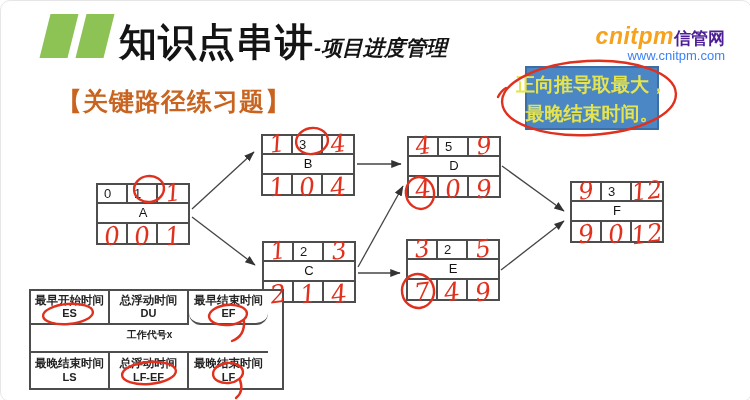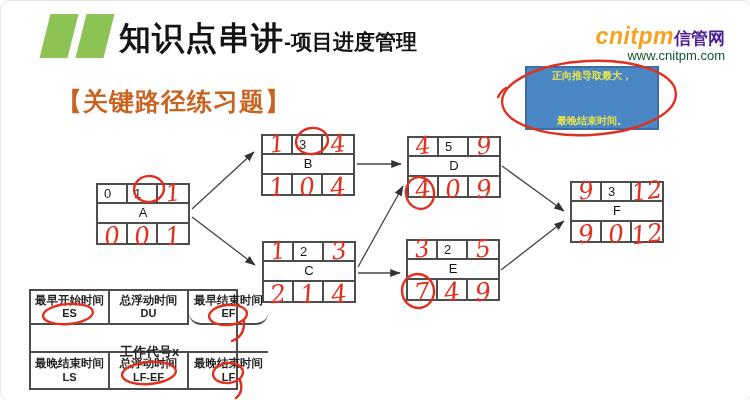--- a/index.html
+++ b/index.html
@@ -4,61 +4,61 @@
 <style>
   html,body{margin:0;padding:0;background:#fff;}
   .slide{position:relative;width:750px;height:400px;background:#fff;
     border:1px solid #e6e6e6;border-radius:10px;overflow:hidden;
     font-family:"Liberation Sans",sans-serif;}
 
   
   .logo{position:absolute;left:44px;top:13px;display:flex;gap:8px;}
   .logo .p{width:28px;height:44px;background:#8dc355;transform:skewX(-14deg);}
   .h-title{position:absolute;left:118px;top:16px;color:#141414;font-weight:bold;white-space:nowrap;}
-  .h-title .big{font-size:32px;letter-spacing:1px;}
-  .h-title .small{font-size:21px;}
+  .h-title .big{font-size:38px;letter-spacing:1px;}
+  .h-title .small{font-size:21px;font-style:italic;}
   .brand{position:absolute;right:26px;top:22px;text-align:right;line-height:1.15;}
   .brand .b1{font-style:italic;font-weight:bold;font-size:23px;color:#f7a21d;letter-spacing:0.5px;}
   .brand .b2{font-weight:bold;font-size:17px;color:#4c1d95;}
-  .brand .url{font-size:13px;color:#14532d;}
+  .brand .url{font-size:13px;color:#3b82f6;}
 
   .section-title{position:absolute;left:56px;top:64px;font-size:25px;font-weight:bold;color:#c8641f;letter-spacing:1px;margin-top:20px;}
 
   
   .note{position:absolute;left:524px;top:65px;width:134px;height:64px;box-sizing:border-box;
     background:#4a87c4;border:2px solid #3a6ea5;display:flex;flex-direction:column;
-    justify-content:space-between;align-items:center;font-size:10px;font-weight:bold;
+    justify-content:flex-end;align-items:center;font-size:19px;font-weight:bold;
     color:#e6e44e;line-height:1.5;white-space:nowrap;}
 
   
   .node{position:absolute;width:94px;height:62px;box-sizing:border-box;display:grid;
     grid-template-columns:1fr 1fr 1fr;grid-template-rows:1fr 1fr 1fr;
     border:2px solid #4d4d4d;background:#fff;}
   .node .c{position:relative;border-right:2px solid #4d4d4d;border-bottom:2px solid #4d4d4d;}
   .node .c.nr{border-right:none;}
   .node .c.cb{border-bottom:none;}
   .node .cm{grid-column:1/4;position:relative;border-bottom:2px solid #4d4d4d;
     display:flex;align-items:center;justify-content:center;}
   .code{font-size:13px;color:#141414;}
   .pv{display:block;font-size:13px;color:#1a1a1a;padding-left:6px;line-height:17px;}
   .hw{position:absolute;left:50%;top:48%;transform:translate(-50%,-50%) rotate(-7deg);
     font-family:"DejaVu Serif",serif;font-style:italic;font-size:24px;
     color:#e0301e;white-space:nowrap;z-index:4;}
   .c.cb .hw{top:62%;font-size:25px;}
 
   
-  .legend{position:absolute;left:28px;top:288px;width:209px;box-sizing:border-box;display:grid;
+  .legend{position:absolute;left:28px;top:288px;width:255px;box-sizing:border-box;display:grid;
     grid-template-columns:79px 79px 79px;grid-template-rows:34px 28px 35px;
     border:2px solid #4d4d4d;background:#fff;}
   .lc{border-right:2px solid #4d4d4d;border-bottom:2px solid #4d4d4d;
     display:flex;flex-direction:column;align-items:center;justify-content:center;text-align:center;}
   .lc.nr{border-right:none;border-radius:12px;}
   .lc.lb{border-bottom:none;}
   .lmid{grid-column:1/4;border-bottom:2px solid #4d4d4d;display:flex;justify-content:center;
-    align-items:flex-start;padding-top:18px;font-size:13px;font-weight:bold;color:#222;}
+    align-items:flex-start;padding-top:3px;font-size:10px;font-weight:bold;color:#222;}
   .lcn{font-size:11.5px;font-weight:bold;color:#222;line-height:1.25;}
   .lcode{font-size:11px;font-weight:bold;color:#222;line-height:1.25;}
 
   
   .overlay{position:absolute;left:0;top:0;z-index:6;pointer-events:none;}
 </style>
 </head>
 <body>
 
 <div class="slide">

